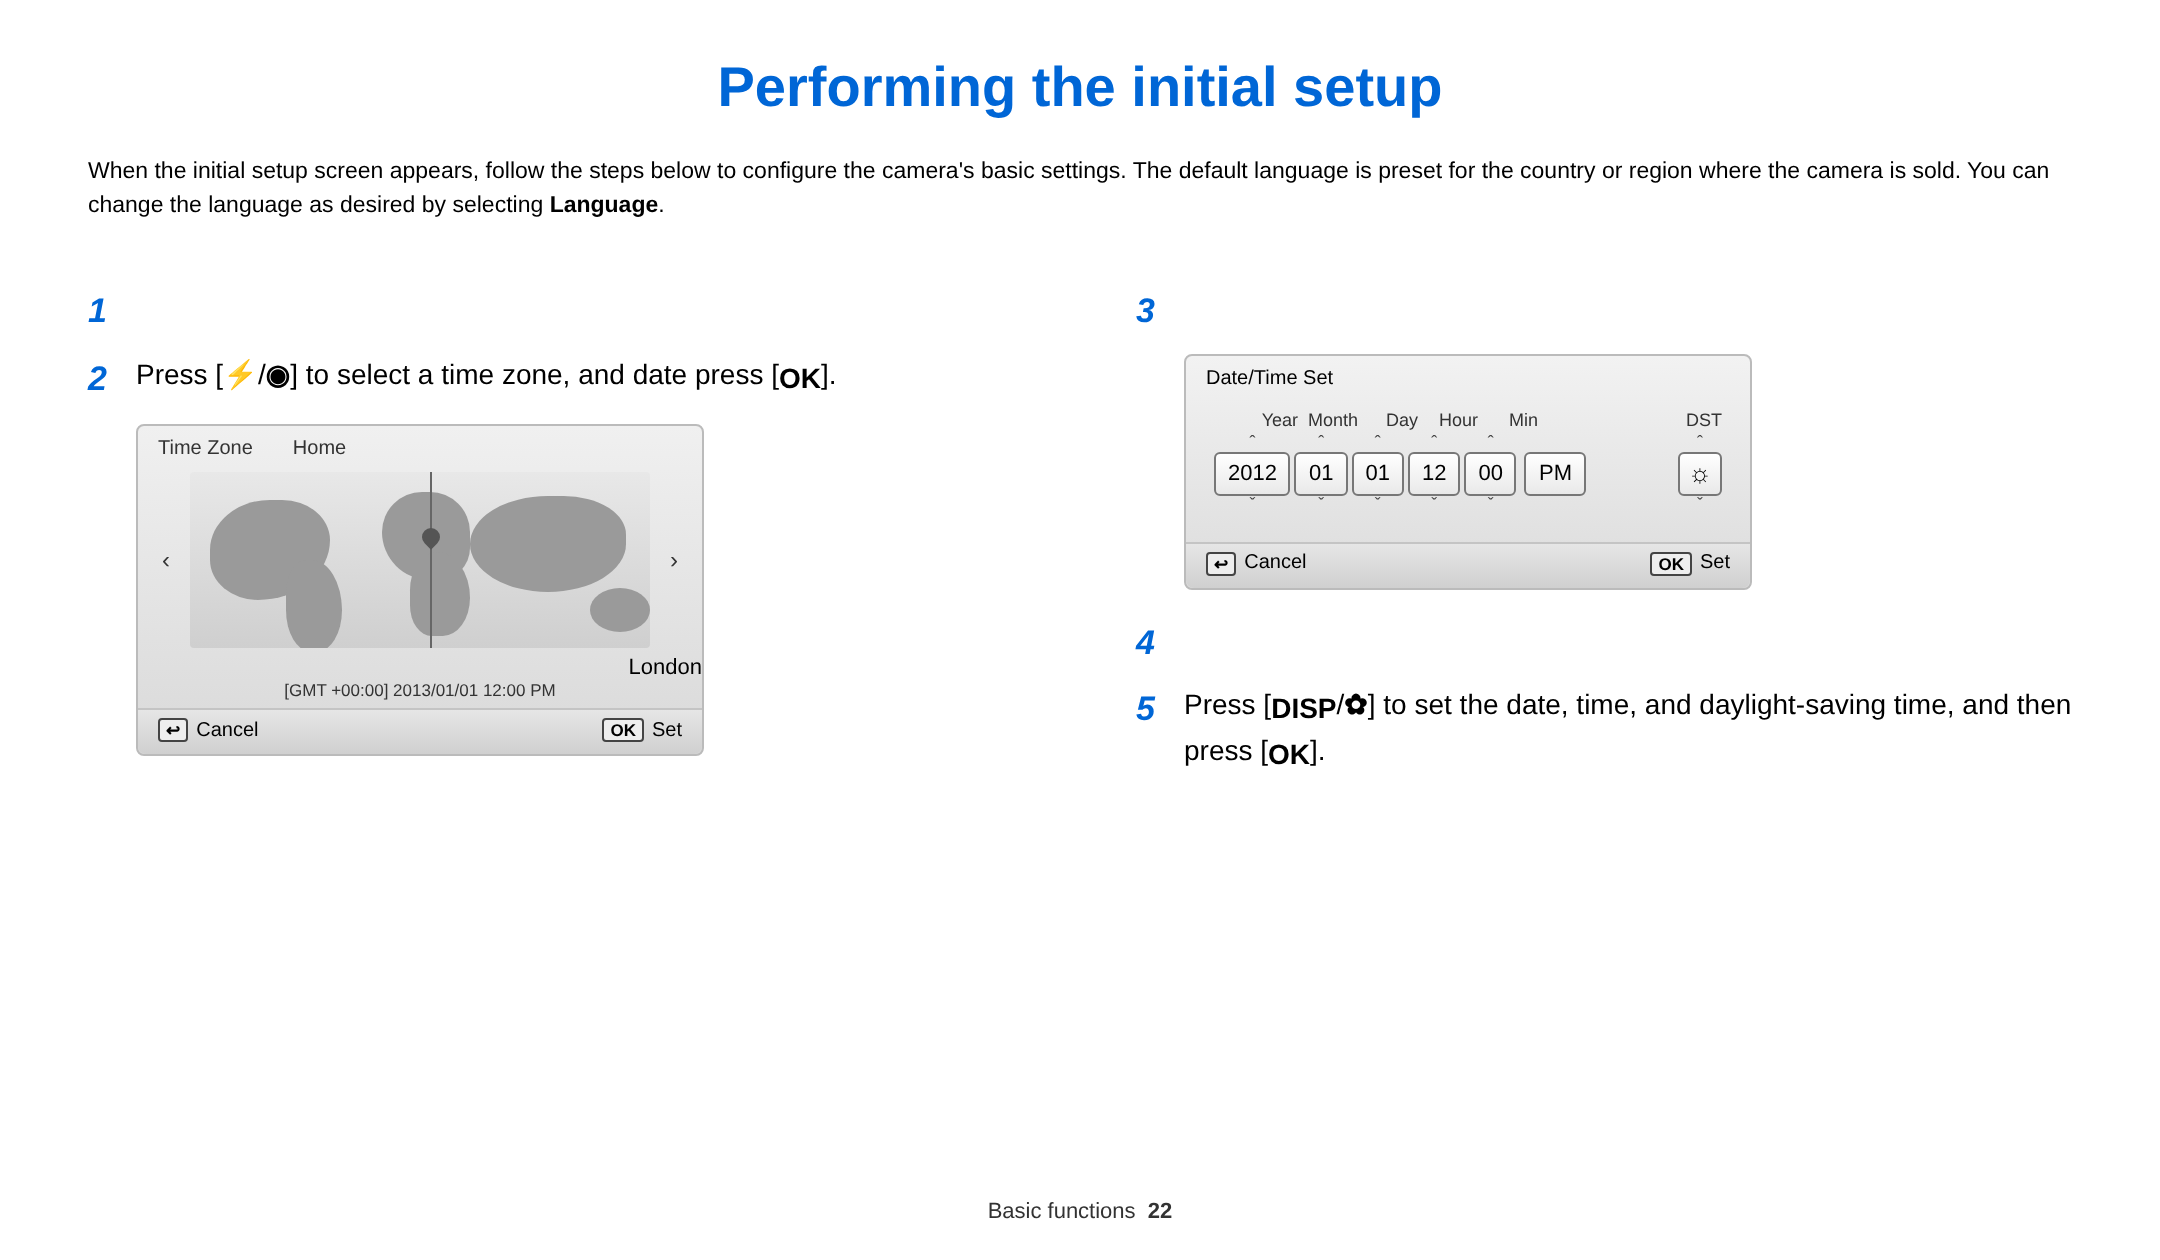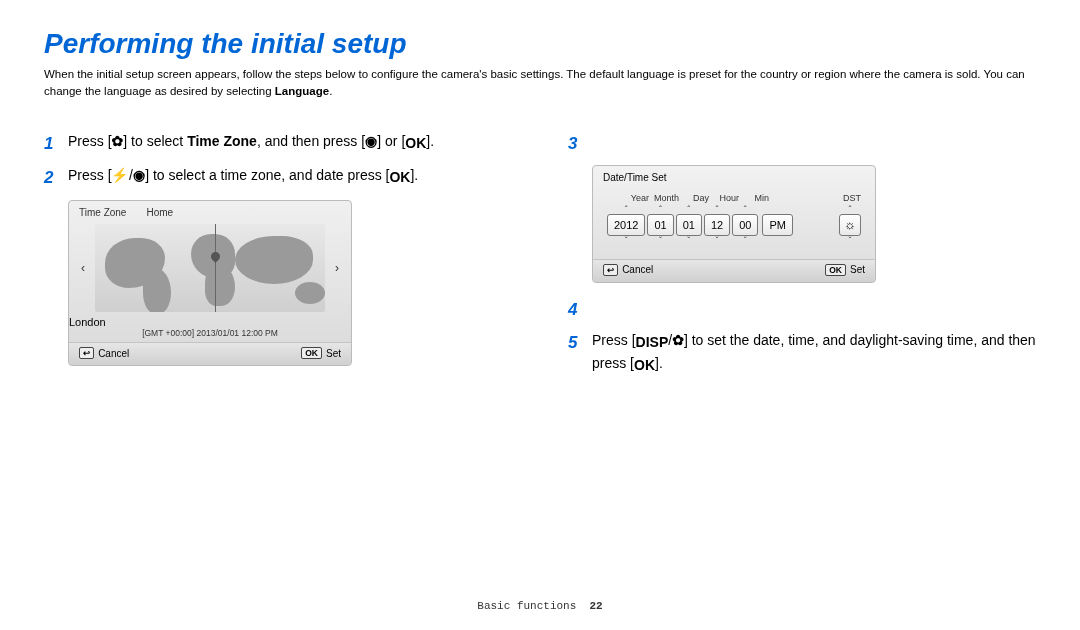--- a/index.html
+++ b/index.html
@@ -1,18 +1,18 @@
 <!DOCTYPE html>
 <html><head>
 <meta charset="utf-8">
 <style>
   * { box-sizing: border-box; margin: 0; padding: 0; }
   html, body { width: 1080px; height: 630px; background: #fff; font-family: "Segoe UI", Arial, sans-serif; color: #000; }
   .page { padding: 28px 44px 20px 44px; position: relative; height: 100%; }
-  h1 { color: #0066d6; font-weight: 700; font-size: 28px; font-style: italic; margin-bottom: 6px; }
+  h1 { color: #0066d6; font-weight: 700; font-size: 28px; margin-bottom: 18px; text-align: center; }
   .intro { font-size: 11.5px; line-height: 1.45; margin-bottom: 32px; }
   .intro b { font-weight: 700; }
   .columns { display: flex; gap: 56px; }
   .col { flex: 1; }
   .step { display: flex; gap: 10px; font-size: 14px; line-height: 1.5; margin-bottom: 8px; }
   .step .num { color: #0066d6; font-style: italic; font-weight: 700; font-size: 17px; min-width: 14px; }
   .step .txt b { font-weight: 700; }
   .icon-box { display:inline-block; vertical-align: -2px; font-weight:700; font-family: Arial, sans-serif; }
   .glyph { display:inline-block; font-weight:700; }
 
@@ -24,21 +24,21 @@
   .continent { position:absolute; background:#9a9a9a; border-radius: 40% 50% 45% 55%; }
   .tz-map .c1 { width:60px; height:50px; left:10px; top:14px; border-radius: 50% 40% 60% 40%; }
   .tz-map .c2 { width:28px; height:46px; left:48px; top:44px; border-radius: 40% 60% 50% 50%; }
   .tz-map .c3 { width:44px; height:44px; left:96px; top:10px; border-radius: 50% 50% 40% 60%;}
   .tz-map .c4 { width:30px; height:42px; left:110px; top:40px; border-radius: 50% 60% 50% 40%;}
   .tz-map .c5 { width:78px; height:48px; left:140px; top:12px; border-radius: 50% 40% 50% 50%;}
   .tz-map .c6 { width:30px; height:22px; left:200px; top:58px; border-radius: 50%;}
   .tz-map .vline { position:absolute; width:1px; height:100%; background:#666; left:120px; top:0;}
   .tz-map .pin { position:absolute; left:116px; top:28px; width:9px; height:9px; background:#555; border-radius:50% 50% 50% 0; transform: rotate(-45deg); }
   .arrow { font-size:12px; color:#333; padding:4px; cursor:default;}
-  .tz-city { text-align:left; font-size:11px; margin-top:4px; }
+  .tz-city { text-align:right; font-size:11px; margin-top:4px; }
   .tz-gmt { text-align:center; font-size:8.5px; color:#333; }
   .panel-footer { display:flex; justify-content:space-between; padding:4px 10px 6px 10px; border-top:1px solid #c4c4c4; margin-top:4px; font-size:10px; background: linear-gradient(#e6e6e6,#d0d0d0); border-radius: 0 0 4px 4px;}
   .panel-footer span { display:flex; align-items:center; gap:4px;}
   .fbox { display:inline-block; border:1px solid #444; border-radius:2px; padding:0 3px; font-size:8.5px; font-weight:700; background:#eee;}
 
   
   .dt-panel { width: 284px; margin: 6px 0 0 24px; border:1px solid #bbb; background: linear-gradient(#f2f2f2, #dcdcdc); border-radius:4px; font-size:10px; }
   .dt-header { padding:6px 10px; }
   .dt-labels { display:flex; gap:0; padding: 4px 14px 2px 14px; font-size:9px; color:#333;}
   .dt-labels > span:nth-child(1){width:42px;}
@@ -47,40 +47,37 @@
   .dt-row { display:flex; align-items:center; gap:2px; padding: 0 14px 10px 14px;}
   .spinner { display:flex; flex-direction:column; align-items:center; }
   .spinner .ar { font-size:9px; line-height:9px; color:#444;}
   .spinner .cell { border:1px solid #777; background: linear-gradient(#fff,#e9e9e9); padding:4px 6px; font-size:11px; min-width:26px; text-align:center; border-radius:3px; }
   .spinner.wide .cell { min-width:38px; }
   .ampm { border:1px solid #777; background: linear-gradient(#fff,#e9e9e9); padding:4px 6px; font-size:11px; border-radius:3px; margin-left:2px;}
   .dst { margin-left:auto; display:flex; flex-direction:column; align-items:center;}
   .dst .ar { font-size:9px; line-height:9px; color:#444;}
   .dst .sun { width:22px; height:22px; border:1px solid #777; border-radius:3px; background: linear-gradient(#fff,#e9e9e9); display:flex; align-items:center; justify-content:center; font-size:13px;}
 
-  .footer { position:absolute; bottom:18px; left:0; width:100%; text-align:center; font-size:11px; color:#333;font-family:Liberation Mono, monospace;}
+  .footer { position:absolute; bottom:18px; left:0; width:100%; text-align:center; font-size:11px; color:#333;}
   .footer b { font-weight:700; }
 </style>
 </head>
 <body>
 
 <div class="page">
   <h1>Performing the initial setup</h1>
   <p class="intro">
     <span>When the initial setup screen appears, follow the steps below to configure the camera's basic settings. The default language is preset for the country or region where the camera is sold. You can change the language as desired by selecting </span><b>Language</b><span>.</span>
   </p>
 
   <div class="columns">
 
     <div class="col">
       <div class="step">
         <span class="num">1</span>
-        <span class="txt">
-          <span>Press [</span><span class="glyph">✿</span><span>] to select </span><b>Time Zone</b><span>, and then press [</span><span class="glyph">◉</span><span>] or [</span><span class="icon-box">OK</span><span>].</span>
-        </span>
       </div>
       <div class="step">
         <span class="num">2</span>
         <span class="txt">
           <span>Press [</span><span class="glyph">⚡</span><span>/</span><span class="glyph">◉</span><span>] to select a time zone, and date press [</span><span class="icon-box">OK</span><span>].</span>
         </span>
       </div>
 
       <div class="tz-panel">
         <div class="tz-header">

